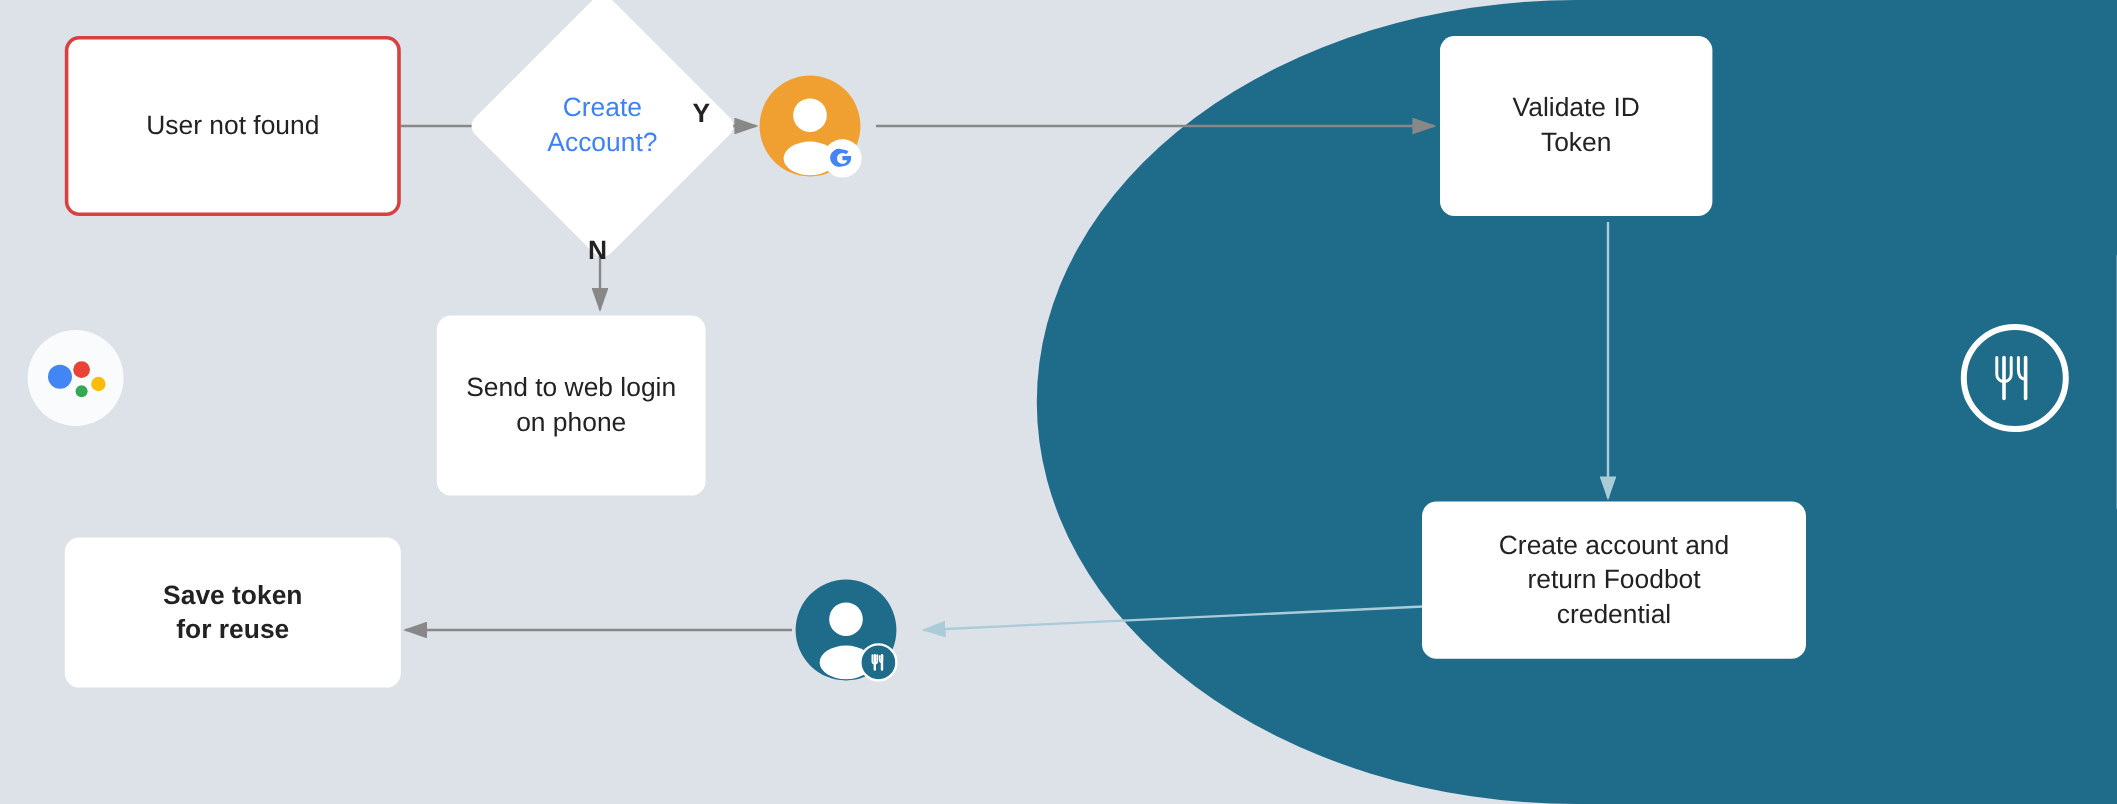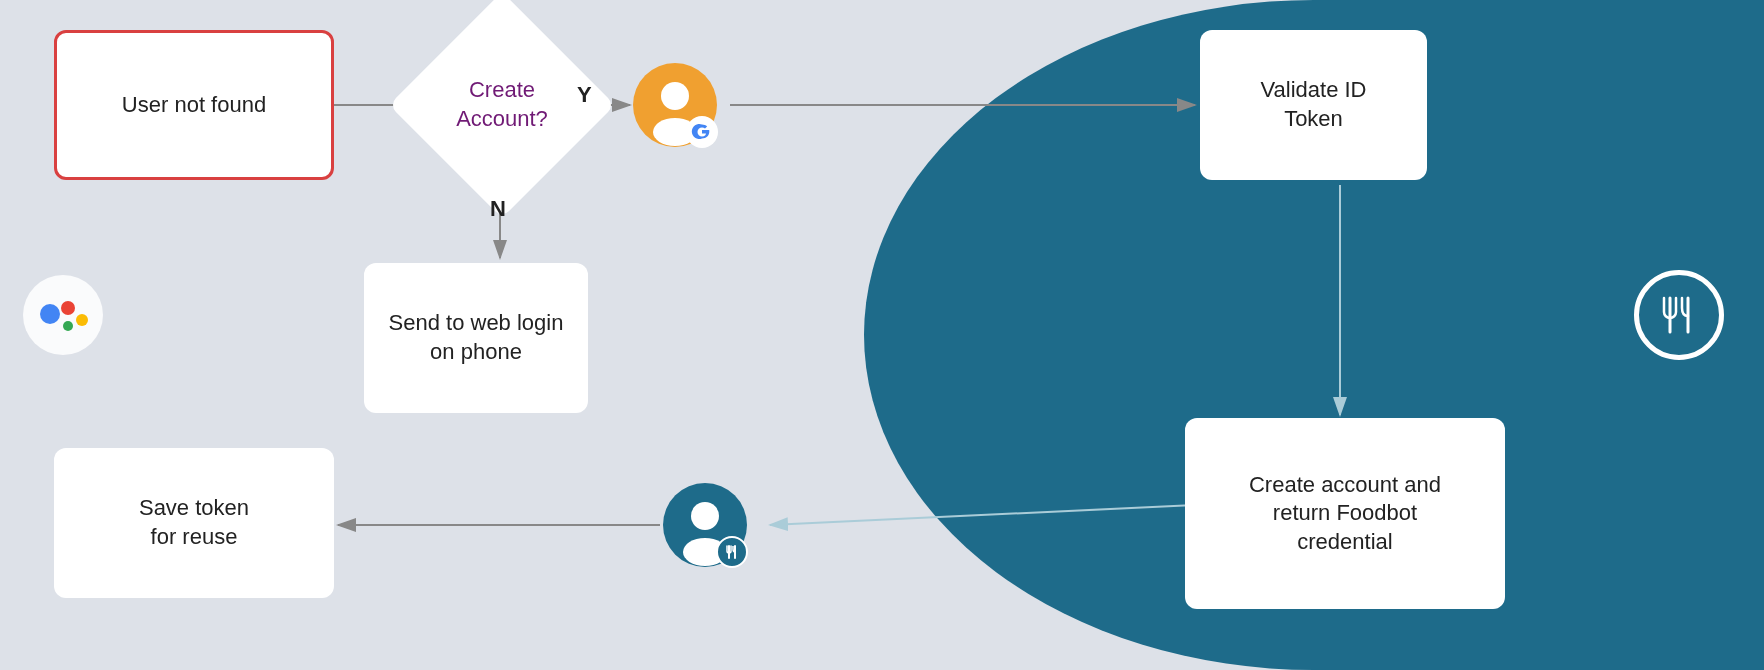--- a/index.html
+++ b/index.html
@@ -53,21 +53,21 @@
       height: 160px;
       background: white;
       transform: rotate(45deg);
       border-radius: 10px;
     }
     .node-diamond-label {
       position: absolute;
       text-align: center;
       font-size: 22px;
       font-weight: 400;
-      color: #701a75;
+      color: #3b82f6;
       line-height: 1.3;
       display: flex;
       align-items: center;
       justify-content: center;
     }
 
     
     .arrows-svg {
       position: absolute;
       top: 0; left: 0;
@@ -187,25 +187,25 @@
 <div class="label-n" style="left:490px; top:196px;">N</div>
 
 <div class="node-box" style="left:364px; top:263px; width:224px; height:150px;">
   <span>Send to web login<br>on phone</span>
 </div>
 
 <div class="node-box" style="left:1200px; top:30px; width:227px; height:150px;">
   <span>Validate ID<br>Token</span>
 </div>
 
-<div class="node-box" style="left:1185px; top:418px; width:320px; height:191px;">
+<div class="node-box" style="left:1185px; top:418px; width:320px; height:131px;">
   <span>Create account and<br>return Foodbot<br>credential</span>
 </div>
 
-<div class="node-box" style="left:54px; top:448px; width:280px; height:150px;">
+<div class="node-box" style="left:54px; top:448px; width:280px; height:125px;font-weight:bold;">
   <span>Save token<br>for reuse</span>
 </div>
 
 <div class="ga-icon">
   <svg width="90" height="90" viewBox="0 0 90 90">
     <circle cx="45" cy="45" r="40" fill="white" opacity="0.85"></circle>
 
     <circle cx="32" cy="44" r="10" fill="#4285F4"></circle>
     <circle cx="50" cy="38" r="7" fill="#EA4335"></circle>
     <circle cx="64" cy="50" r="6" fill="#FBBC05"></circle>

